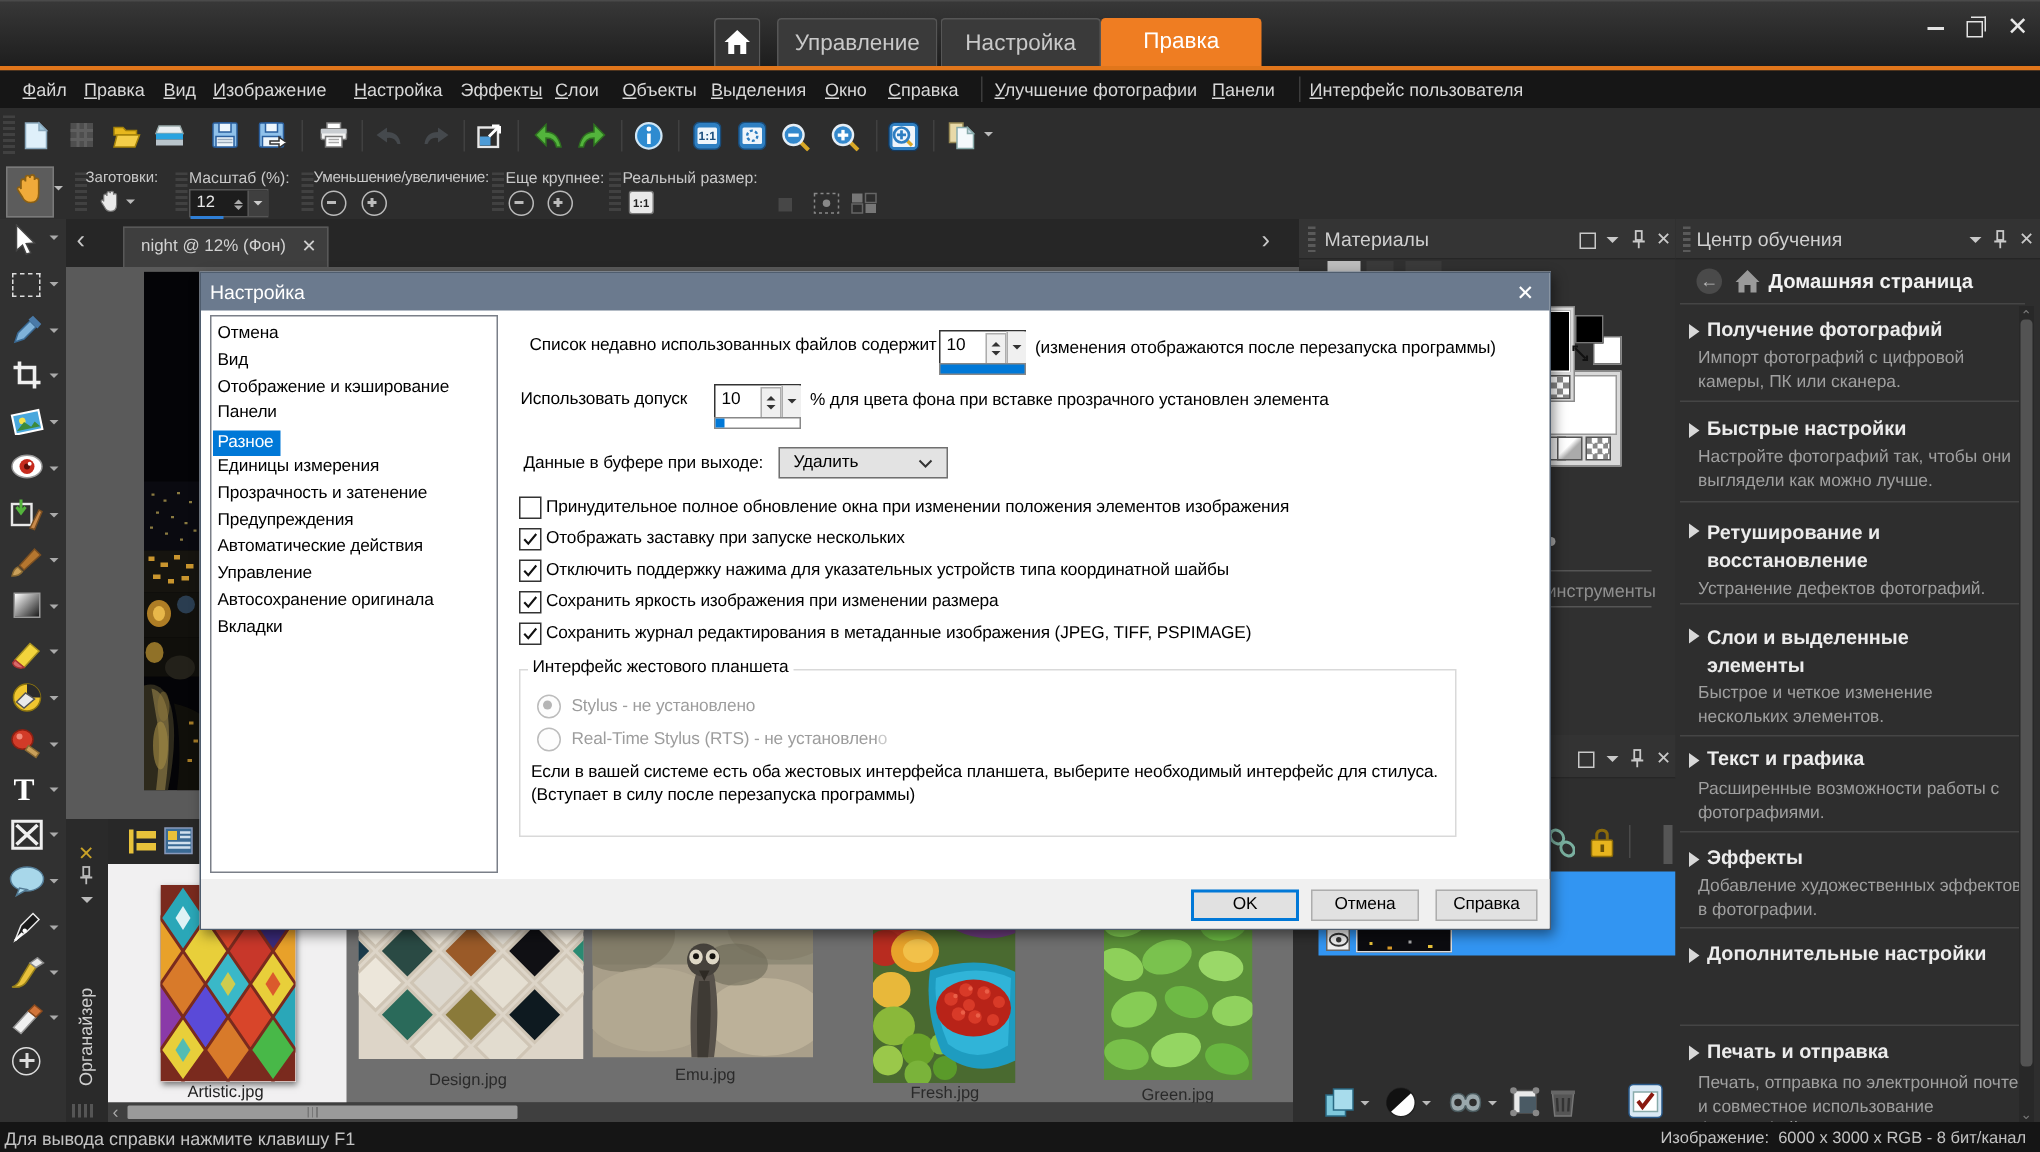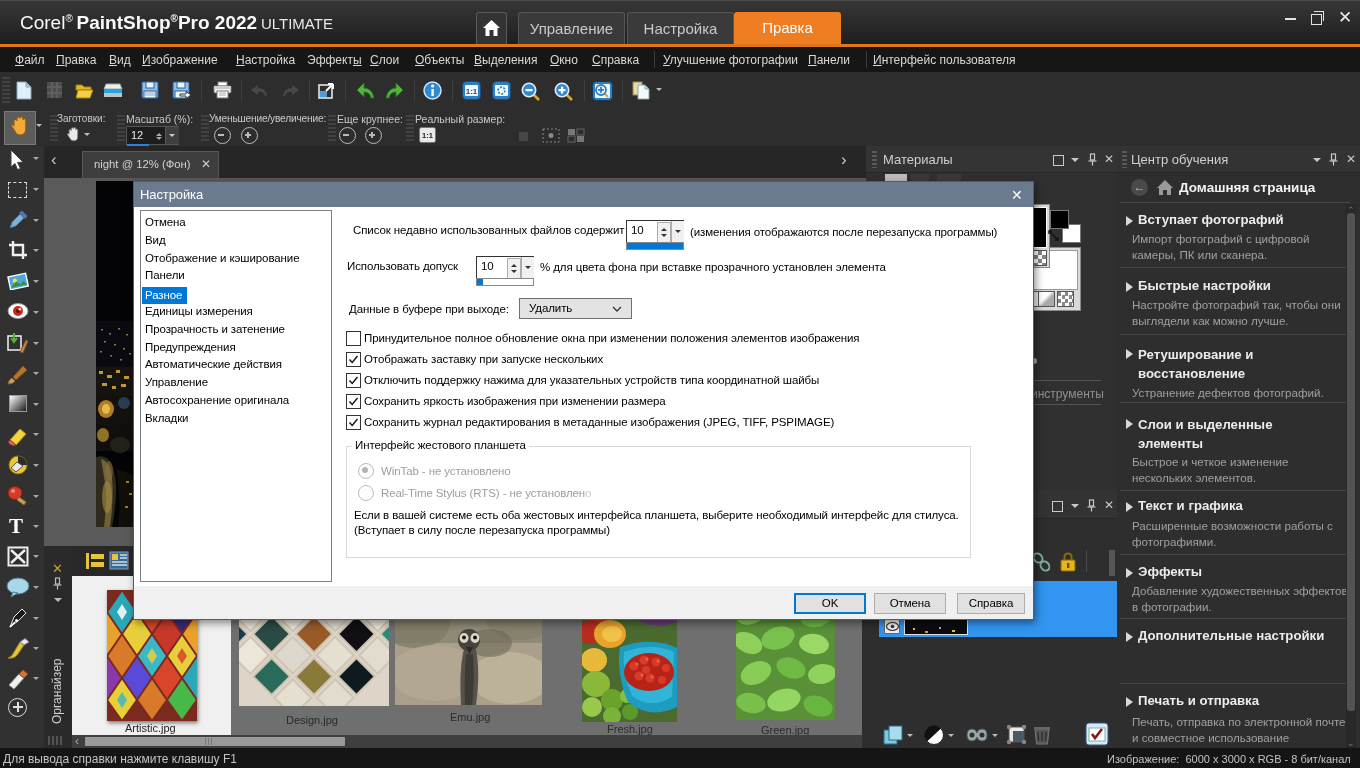--- a/index.html
+++ b/index.html
@@ -6,21 +6,20 @@
 body{width:1360px;height:768px;overflow:hidden;background:#2e2e2e;font-family:"Liberation Sans",sans-serif;position:relative}
 .a{position:absolute}
 .txt{white-space:nowrap}
 svg{display:block}
 </style>
 </head>
 <body>
 
 <div class="a" style="left:0;top:0;width:1360px;height:44px;background:linear-gradient(#383838,#1e1e1e)">
  <div class="a" style="left:0;top:0;width:1360px;height:1px;background:#4a4a4a"></div>
- <div class="a txt" style="left:20px;top:12px;font-size:19px;color:#fafafa">Corel<span style="font-size:10px;vertical-align:7px">®</span><b> PaintShop<span style="font-size:10px;vertical-align:7px">®</span>Pro&nbsp;2022</b> <span style="font-size:15px;color:#e8e8e8">ULTIMATE</span></div>
 
  <div class="a" style="left:1284px;top:12px;width:14px;height:12px">
       <div class="a" style="left:1px;top:6px;width:11px;height:2px;background:#e3e3e3"></div>
     </div>
  <div class="a" style="left:1311px;top:11px;width:14px;height:13px">
    <div class="a" style="left:0;top:3px;width:9px;height:9px;border:1px solid #e3e3e3"></div>
    <div class="a" style="left:3px;top:0;width:9px;height:9px;border:1px solid #e3e3e3;border-left:none;border-bottom:none"></div>
  </div>
  <div class="a" style="left:1338px;top:10px;width:16px;height:16px;color:#e8e8e8;font-size:17px;line-height:16px">✕</div>
 
@@ -724,21 +723,21 @@
  <div class="a txt" style="left:229px;top:6px;color:#c9c9c9;font-size:12px">✕</div>
 
  <div class="a" style="left:14px;top:33px;width:17px;height:17px;border-radius:50%;background:#4a4a4a;color:#bbb;font-size:12px;text-align:center;line-height:16px">←</div>
  <svg class="a" style="left:39px;top:33px" width="18" height="17" viewBox="0 0 18 17">
       <path d="M9 1 L17 9 L15 9 L15 16 L11 16 L11 11 L7 11 L7 16 L3 16 L3 9 L1 9 Z" fill="#9a9a9a"></path>
     </svg>
  <div class="a txt" style="left:62px;top:34px;color:#f2f2f2;font-size:13.5px;font-weight:bold">Домашняя страница</div>
  <div class="a" style="left:3px;top:56px;width:230px;height:1px;background:#454545"></div>
 
  <div class="a" style="left:9px;top:70px;width:0;height:0;border:5px solid transparent;border-left:7px solid #d8d8d8"></div>
- <div class="a txt" style="left:21px;top:66px;color:#ececec;font-size:13.2px;font-weight:bold">Вступает фотографий</div>
+ <div class="a txt" style="left:21px;top:66px;color:#ececec;font-size:13.2px;font-weight:bold">Получение фотографий</div>
  <div class="a" style="left:15px;top:85px;color:#a0a0a0;font-size:11.6px;line-height:15.5px">Импорт фотографий с цифровой<br>камеры, ПК или сканера.</div>
  <div class="a" style="left:3px;top:121px;width:230px;height:1px;background:#454545"></div>
  <div class="a" style="left:9px;top:136px;width:0;height:0;border:5px solid transparent;border-left:7px solid #d8d8d8"></div>
  <div class="a txt" style="left:21px;top:132px;color:#ececec;font-size:13.2px;font-weight:bold">Быстрые настройки</div>
  <div class="a" style="left:15px;top:151px;color:#a0a0a0;font-size:11.6px;line-height:15.5px">Настройте фотографий так, чтобы они<br>выглядели как можно лучше.</div>
  <div class="a" style="left:3px;top:188px;width:230px;height:1px;background:#454545"></div>
  <div class="a" style="left:9px;top:203px;width:0;height:0;border:5px solid transparent;border-left:7px solid #d8d8d8"></div>
  <div class="a" style="left:21px;top:199px;color:#ececec;font-size:13.2px;font-weight:bold;line-height:19px">Ретуширование и<br>восстановление</div>
  <div class="a" style="left:15px;top:239px;color:#a0a0a0;font-size:11.6px;line-height:15.5px">Устранение дефектов фотографий.</div>
  <div class="a" style="left:3px;top:256px;width:230px;height:1px;background:#454545"></div>
@@ -851,21 +850,21 @@
         <path d="M2.5 6.5 L5.2 9.5 L10.5 3" fill="none" stroke="#111" stroke-width="1.4"></path>
       </svg>
     </div>
  <div class="a txt" style="left:230px;top:234px">Сохранить журнал редактирования в метаданные изображения (JPEG, TIFF, PSPIMAGE)</div>
 
  <div class="a" style="left:212px;top:264px;width:623px;height:110px;border:1px solid #d9d9d9"></div>
  <div class="a txt" style="left:218px;top:257px;background:#fff;padding:0 3px">Интерфейс жестового планшета</div>
  <div class="a" style="left:224px;top:281px;width:14px;height:14px;border:1px solid #bcbcbc;border-radius:50%;background:#fdfdfd">
       <div class="a" style="left:3px;top:3px;width:6px;height:6px;border-radius:50%;background:#b5b5b5"></div>
     </div>
- <div class="a txt" style="left:247px;top:283px;color:#9d9d9d">WinTab - не установлено</div>
+ <div class="a txt" style="left:247px;top:283px;color:#9d9d9d">Stylus - не установлено</div>
  <div class="a" style="left:224px;top:303px;width:14px;height:14px;border:1px solid #bcbcbc;border-radius:50%;background:#fdfdfd"></div>
  <div class="a txt" style="left:247px;top:305px;color:#9d9d9d">Real-Time Stylus (RTS) - не установлен<span style="color:#c9c9c9">о</span></div>
  <div class="a txt" style="left:220px;top:327px">Если в вашей системе есть оба жестовых интерфейса планшета, выберите необходимый интерфейс для стилуса.</div>
  <div class="a txt" style="left:220px;top:342px">(Вступает в силу после перезапуска программы)</div>
 
  <div class="a" style="left:660px;top:411px;width:68px;height:17px;background:#e1e1e1;border:2px solid #0078d7;text-align:center;line-height:17px">OK</div>
  <div class="a" style="left:740px;top:411px;width:70px;height:19px;background:#e1e1e1;border:1px solid #adadad;text-align:center;line-height:19px">Отмена</div>
  <div class="a" style="left:823px;top:411px;width:66px;height:19px;background:#e1e1e1;border:1px solid #adadad;text-align:center;line-height:19px">Справка</div>
 </div>
 

